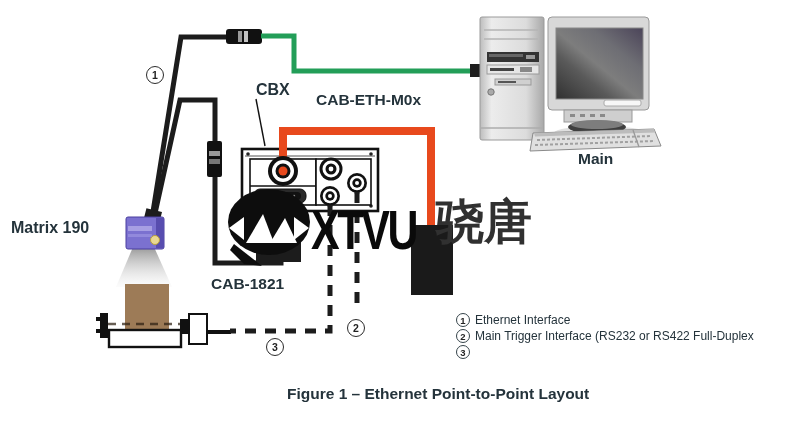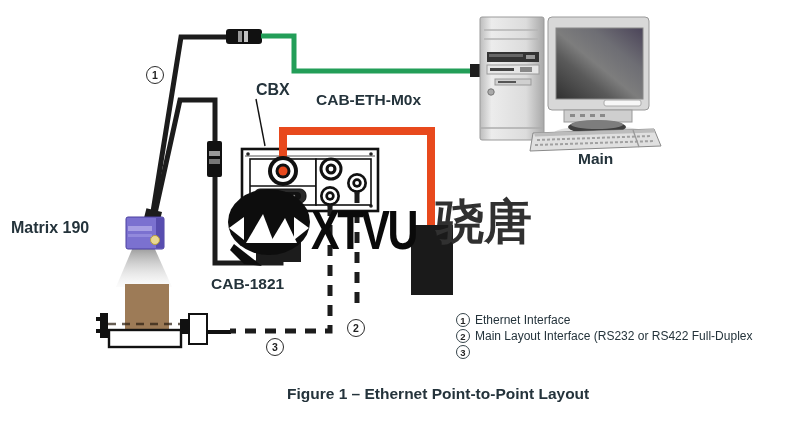--- a/index.html
+++ b/index.html
@@ -226,20 +226,20 @@
   <div class="co" style="left:146px;top:66px;">1</div>
   <div class="co" style="left:347px;top:319px;">2</div>
   <div class="co" style="left:266px;top:338px;">3</div>
 
   <div class="leg-row" style="top:313px;">
     <span class="co-s">1</span>
     <span class="leg-txt">Ethernet Interface</span>
   </div>
   <div class="leg-row" style="top:329px;">
     <span class="co-s">2</span>
-    <span class="leg-txt">Main Layout Interface (RS232 or RS422 Full-Duplex</span>
+    <span class="leg-txt">Main Trigger Interface (RS232 or RS422 Full-Duplex</span>
   </div>
   <div class="leg-row" style="top:345px;">
     <span class="co-s">3</span>
   </div>
 
   <div class="caption">Figure 1 – Ethernet Point-to-Point Layout</div>
 </div>
 
 </body></html>

